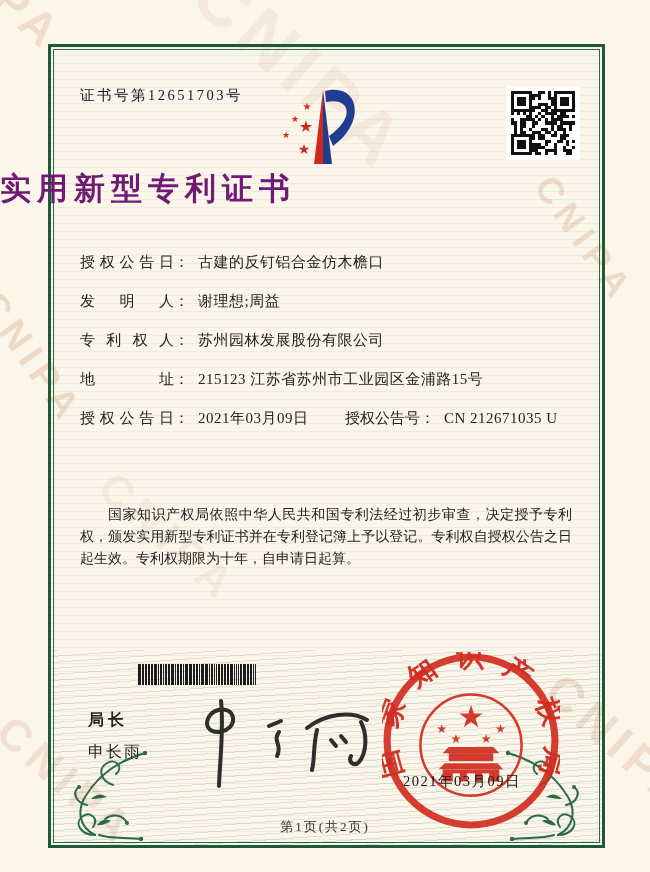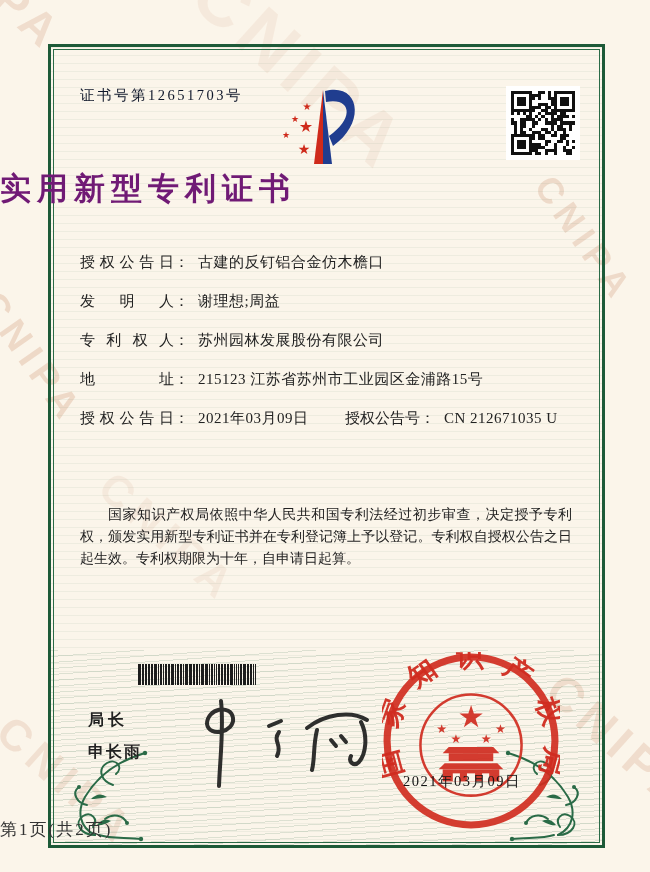--- a/index.html
+++ b/index.html
@@ -44,29 +44,29 @@
   .grant-pair{position:absolute;left:265px;top:0;}
 
   .paras{position:absolute;left:80px;top:504px;width:492px;font-size:14px;line-height:22px;
          color:#222;text-align:justify;z-index:4;}
   .paras p{margin:0;text-indent:2em;}
 
   .barcode{position:absolute;left:138px;top:664px;z-index:4;}
 
   .bureau-title{position:absolute;left:88px;top:710px;font-size:16px;font-weight:bold;letter-spacing:4px;
          font-family:"Liberation Sans","DejaVu Sans",sans-serif;color:#222;z-index:4;}
-  .bureau-name{position:absolute;left:88px;top:742px;font-size:16px;font-weight:bold;letter-spacing:2px;
+  .bureau-name{position:absolute;left:88px;top:742px;font-size:16px;font-weight:normal;letter-spacing:2px;
          font-family:"Liberation Sans","DejaVu Sans",sans-serif;color:#222;z-index:4;}
   .signature{position:absolute;left:193px;top:696px;z-index:4;}
 
   .seal{position:absolute;left:382px;top:652px;width:178px;height:178px;z-index:4;}
   .seal-date{position:absolute;left:386px;top:772px;width:152px;text-align:center;font-size:14.5px;
          letter-spacing:1.5px;color:#151515;z-index:5;font-weight:500;}
 
-  .footer{position:absolute;left:0;right:0;top:818px;font-size:17px;
+  .footer{position:absolute;left:0;right:0;top:818px;text-align:center;font-size:13px;
          letter-spacing:2px;color:#333;z-index:4;}
 </style>
 </head>
 <body>
 
 <div class="page">
 
   <span class="wm wm1">CNIPA</span>
   <span class="wm wm2">CNIPA</span>
   <span class="wm wm3">CNIPA</span>

